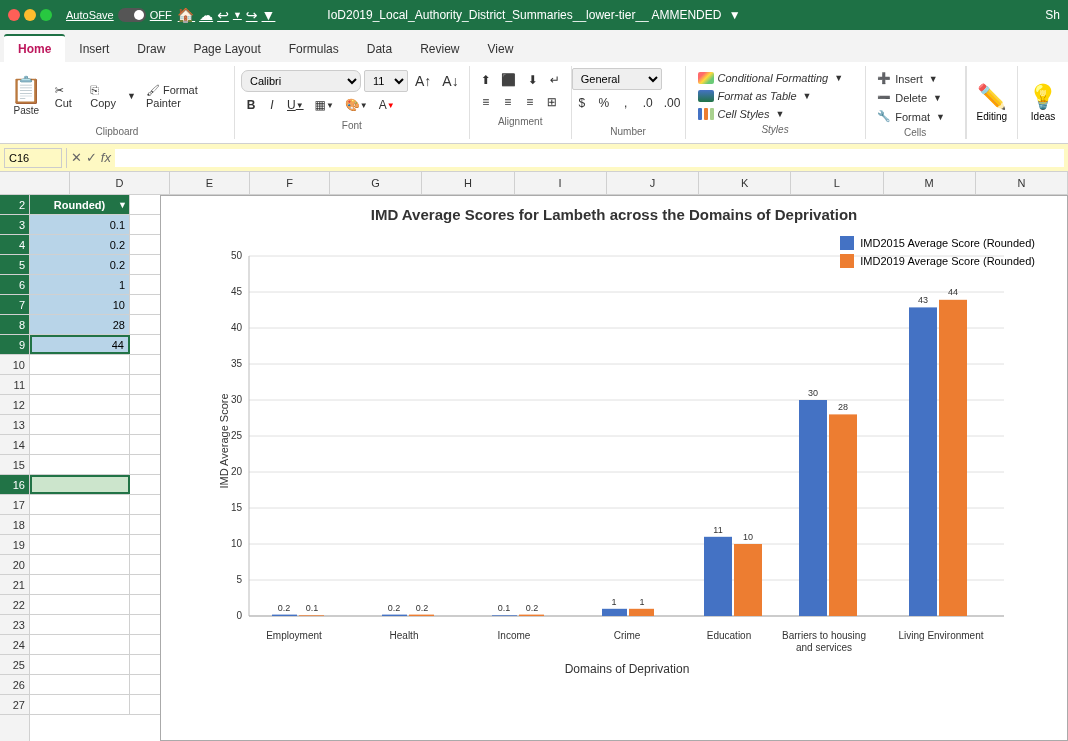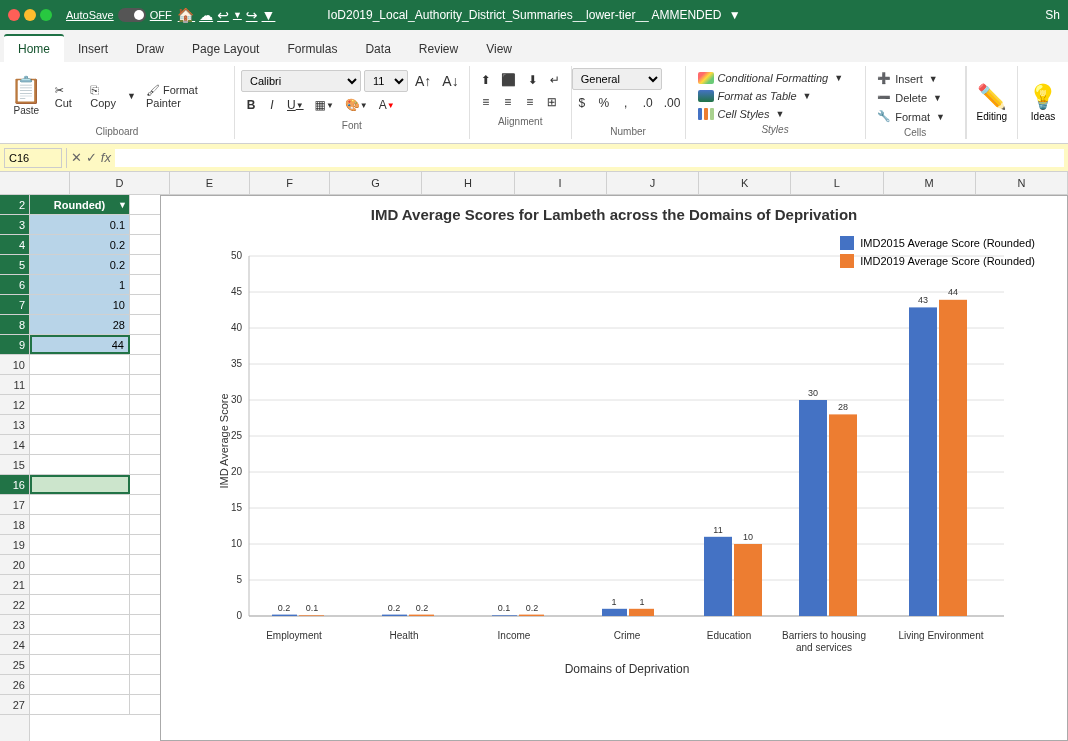--- a/index.html
+++ b/index.html
@@ -40,22 +40,22 @@
     }
     .ribbon-tab {
       padding: 6px 14px;
       font-size: 12px;
       cursor: pointer;
       color: #333;
       border-radius: 3px 3px 0 0;
     }
     .ribbon-tab.active {
       background: white;
-      color: #14532d;
-      font-weight: 400;
+      color: #be185d;
+      font-weight: 700;
       border-top: 2px solid #1e7145;
     }
 
     .ribbon-body {
       background: white;
       border-bottom: 1px solid #d0d0d0;
       display: flex;
       align-items: stretch;
       height: 82px;
       padding: 4px 0;
@@ -102,21 +102,21 @@
     .font-section {
       display: flex;
       flex-direction: column;
       gap: 3px;
       border-right: 1px solid #e0e0e0;
       padding: 4px 6px;
     }
     .font-row { display: flex; align-items: center; gap: 3px; }
     .font-select {
       border: 1px solid #ccc;
-      border-radius: 2px;
+      border-radius: 7px;
       padding: 2px 4px;
       font-size: 11px;
       width: 120px;
       height: 22px;
     }
     .font-size-select {
       border: 1px solid #ccc;
       border-radius: 2px;
       padding: 2px 4px;
       font-size: 11px;

